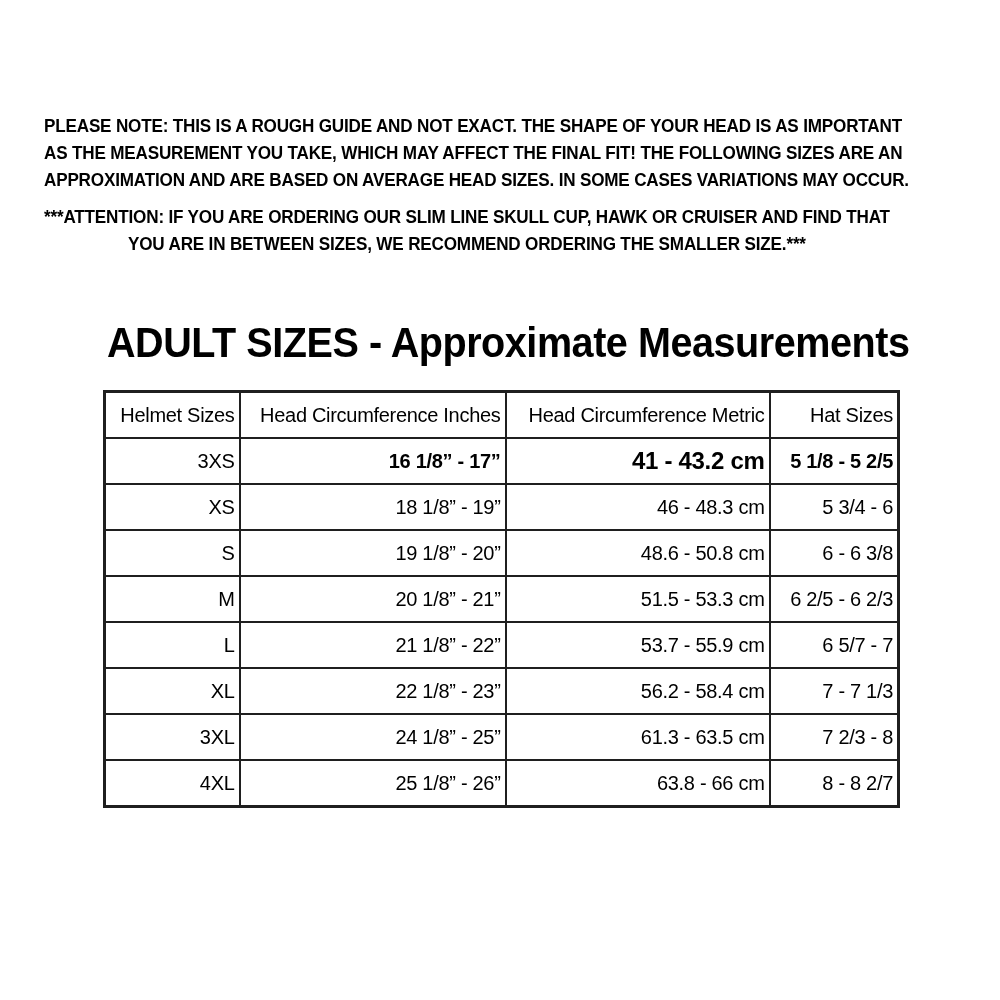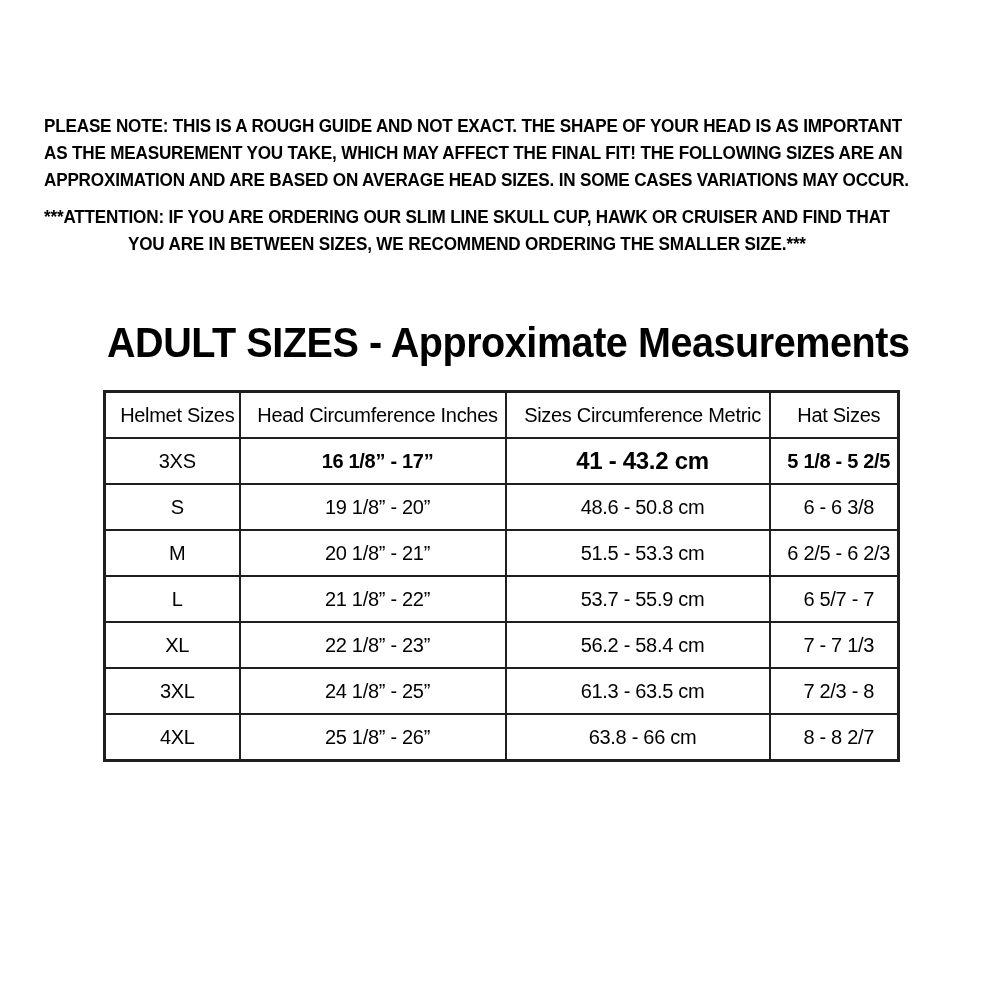--- a/index.html
+++ b/index.html
@@ -45,21 +45,21 @@
     position: absolute;
     left: 103px;
     top: 390px;
     width: 794px;
     border-collapse: collapse;
     table-layout: fixed;
     border: 3px solid #1f1f1f;
   }
   .size-table th, .size-table td {
     border: 2px solid #1f1f1f;
-    text-align: center;
+    text-align: right;
     vertical-align: middle;
     padding: 0 4px 0 14px;
     font-size: 20px;
     font-weight: normal;
     letter-spacing: -0.3px;
     height: 44px;
     overflow: hidden;
     white-space: nowrap;
   }
   .size-table thead tr { height: 45px; }
@@ -98,33 +98,39 @@
   <colgroup>
     <col class="c1">
       <col class="c2">
       <col class="c3">
       <col class="c4">
   </colgroup>
   <thead>
     <tr>
       <th>Helmet Sizes</th>
       <th>Head Circumference Inches</th>
-      <th>Sizes Circumference Metric</th>
+      <th>Head Circumference Metric</th>
       <th>Hat Sizes</th>
     </tr>
   </thead>
   <tbody>
   <tr>
     <td>3XS</td>
     <td>16 1/8” - 17”</td>
     <td>41 - 43.2 cm</td>
     <td>5 1/8 - 5 2/5</td>
   </tr>
 
 
+  <tr>
+    <td>XS</td>
+    <td>18 1/8” - 19”</td>
+    <td>46 - 48.3 cm</td>
+    <td>5 3/4 - 6</td>
+  </tr>
 
   <tr>
     <td>S</td>
     <td>19 1/8” - 20”</td>
     <td>48.6 - 50.8 cm</td>
     <td>6 - 6 3/8</td>
   </tr>
 
   <tr>
     <td>M</td>

